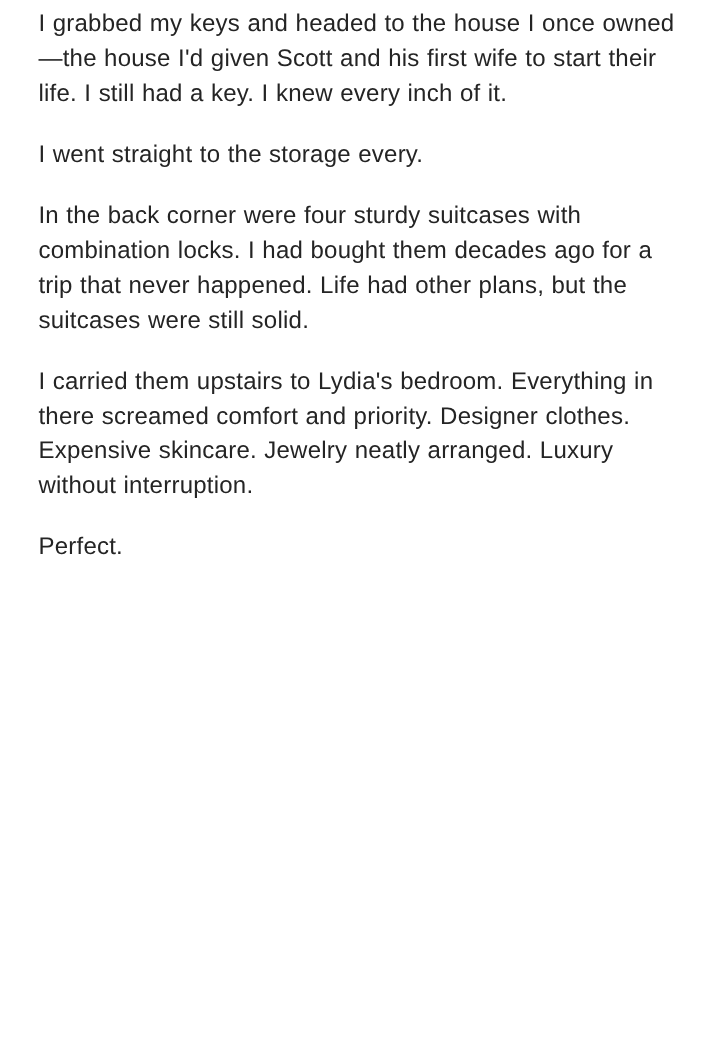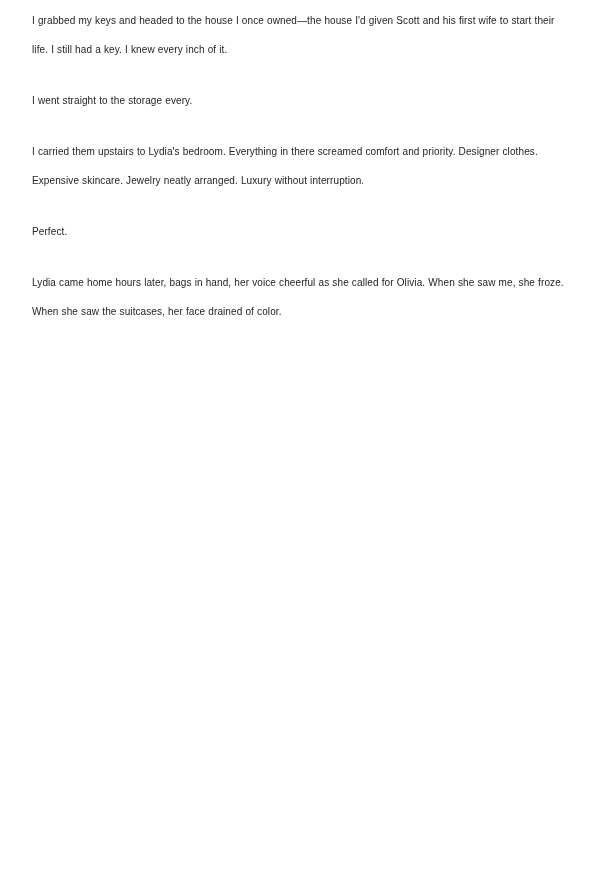--- a/index.html
+++ b/index.html
@@ -12,37 +12,37 @@
     min-height: 887px;
     font-family: "Liberation Sans", sans-serif;
     color: #2b2b2b;
   }
   .article {
     padding: 0 32px;
     box-sizing: border-box;
     width: 605px;
   }
   .para {
-    font-size: 10px;
+    font-size: 20px;
     line-height: 29px;
     margin: 0 0 22px 0;
     color: #242424;
     letter-spacing: 0.01em;
     word-spacing: 0.02em;
   }
   .para:first-child {
     padding-top: 6px;
   }
   .para.tight {
     margin-bottom: 21px;
   }
 </style>
 </head>
 <body>
 
 <div class="article">
   <p class="para">I grabbed my keys and headed to the house I once owned—the house I'd given Scott and his first wife to start their life. I still had a key. I knew every inch of it.</p>
   <p class="para">I went straight to the storage every.</p>
+  <p class="para">In the back corner were four sturdy suitcases with combination locks. I had bought them decades ago for a trip that never happened. Life had other plans, but the suitcases were still solid.</p>
   <p class="para">I carried them upstairs to Lydia's bedroom. Everything in there screamed comfort and priority. Designer clothes. Expensive skincare. Jewelry neatly arranged. Luxury without interruption.</p>
   <p class="para">Perfect.</p>
-  <p class="para tight">Lydia came home hours later, bags in hand, her voice cheerful as she called for Olivia. When she saw me, she froze. When she saw the suitcases, her face drained of color.</p>
 
 </div>
 
 </body></html>

